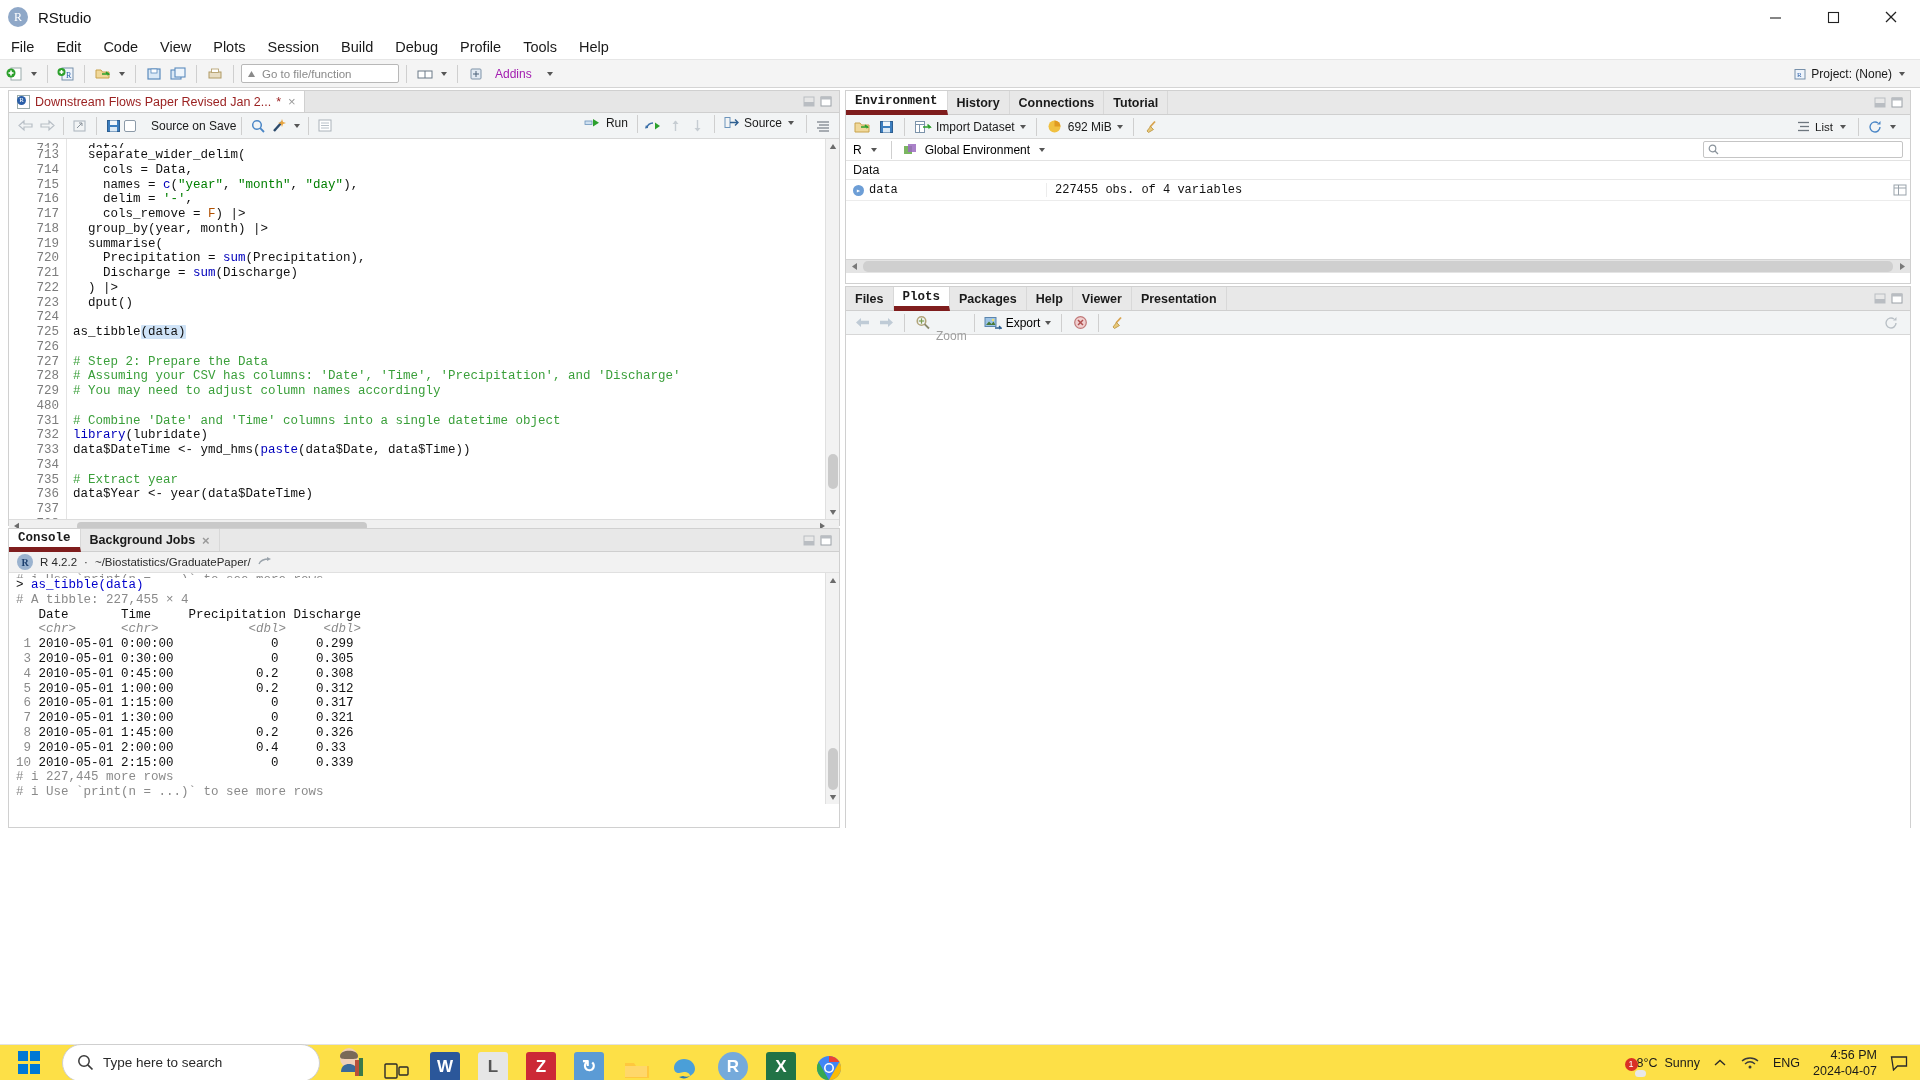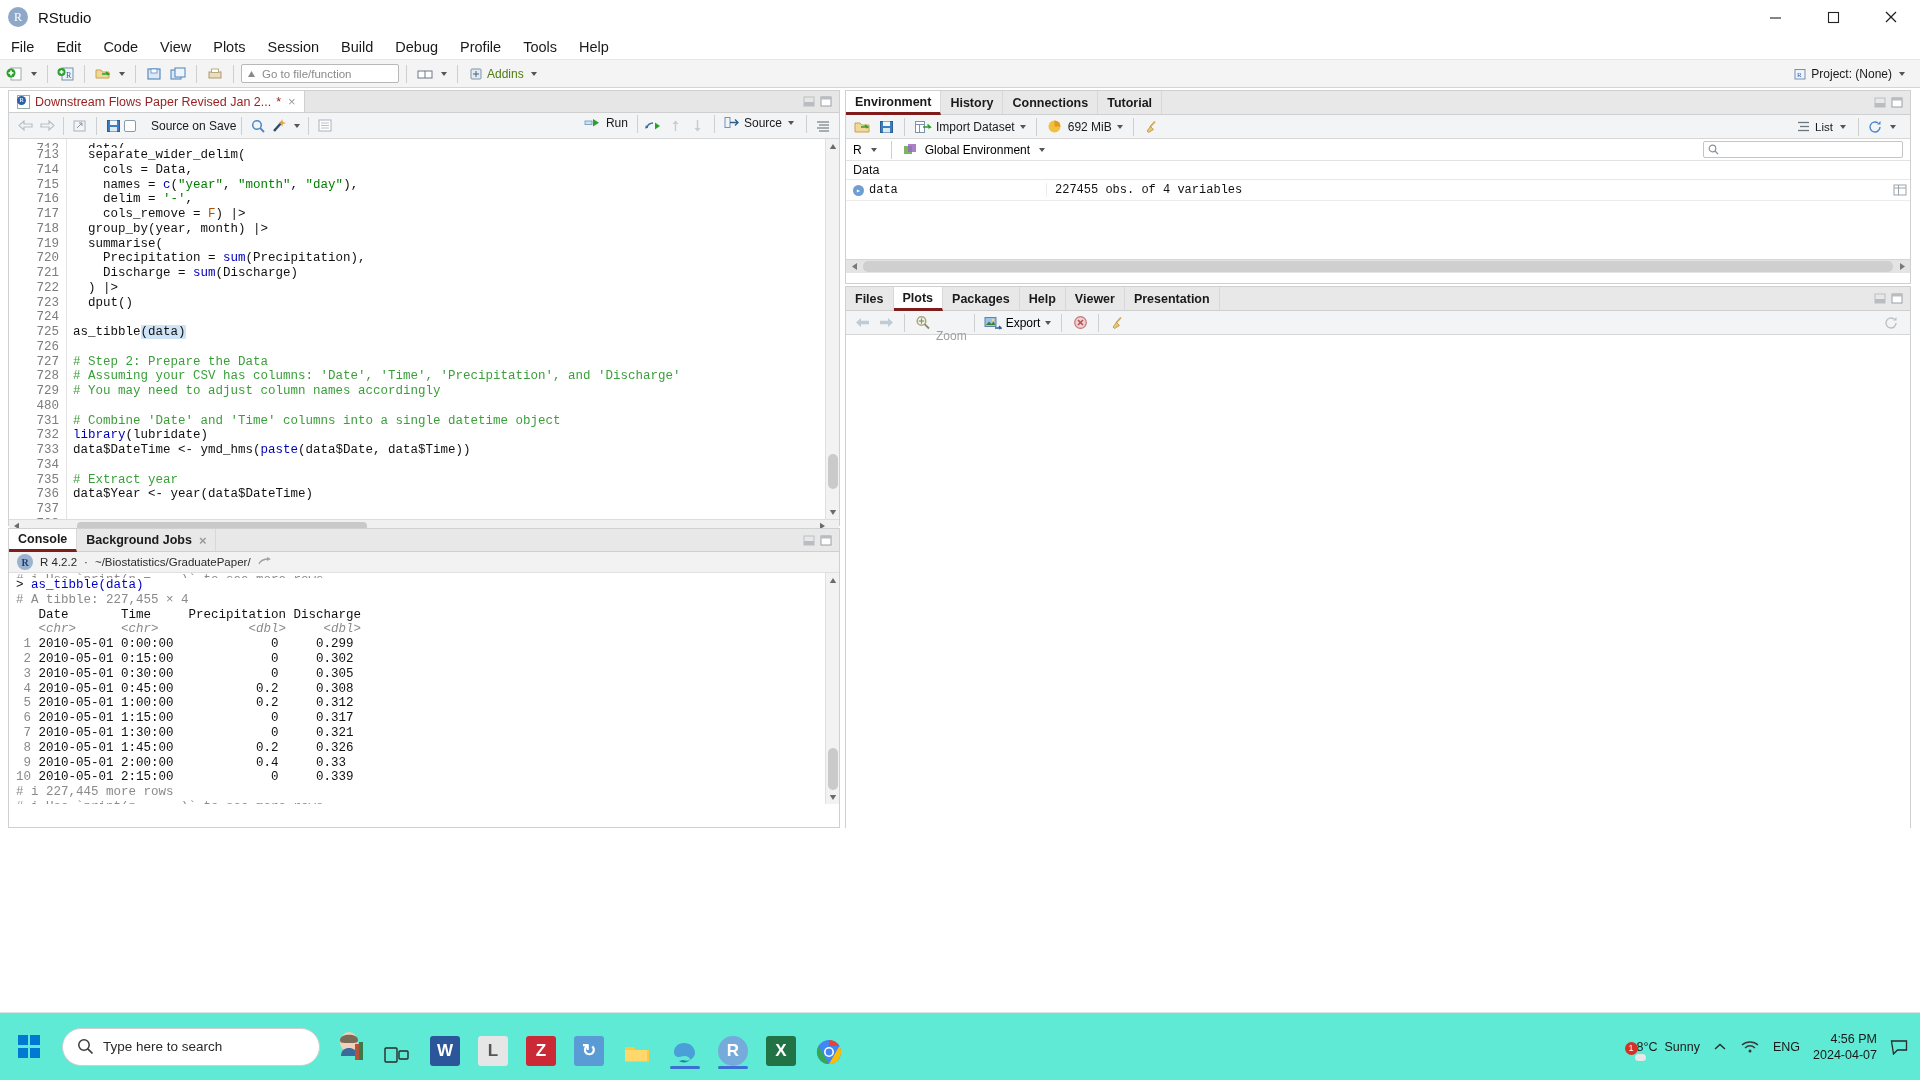--- a/index.html
+++ b/index.html
@@ -60,22 +60,22 @@
   }
   .gotofile {
     display: flex; align-items: center; width: 158px; height: 19px;
     background: #fff; border: 1px solid #b8b8b8; border-radius: 2px;
     padding: 0 4px; gap: 4px;
   }
   .gotofile span {
     font-size: 11.5px; color: #8a8a8a;
   }
   .addins {
-    display: flex; align-items: center; gap: 4px; font-size: 12px;
-    color: #4d7c0f; padding: 0 4px;
+    display: flex; align-items: center; gap: 12px; font-size: 12px;
+    color: #a21caf; padding: 0 4px;
   }
   .project-right {
     margin-left: auto; display: flex; align-items: center; gap: 4px;
     padding-right: 8px; font-size: 12px; color: #1a1a1a;
   }
 
   
   .pane {
     position: absolute; background: #fff;
     border: 1px solid #d0d0d0;
@@ -85,21 +85,21 @@
     border-bottom: 1px solid #cfcfcf; position: relative;
   }
   .ptab {
     display: flex; align-items: center; gap: 5px;
     padding: 0 9px; font-size: 12.5px; color: #1a1a1a;
     background: transparent; border-right: 1px solid #d8d8d8;
     white-space: nowrap;
   }
   .ptab.active {
     background: #fff; font-weight: bold;
-    border-bottom: 3px solid #7f1d1d; margin-bottom: -1px;
+    border-bottom: 5px solid #7f1d1d; margin-bottom: -1px; font-family: Liberation Mono, monospace;
   }
   .ptab.bold { font-weight: bold; }
   .pane-minmax {
     margin-left: auto; display: flex; align-items: center; gap: 4px;
     padding-right: 6px;
   }
   .mmicon { width: 13px; height: 11px; display: block; }
 
   
   #source-pane { left: 8px; top: 90px; width: 832px; height: 436px; }
@@ -278,22 +278,22 @@
   .plots-toolbar {
     height: 24px; background: #f2f4f5; border-bottom: 1px solid #d7d7d7;
     display: flex; align-items: center; padding: 0 5px; gap: 2px;
   }
   .pt-label { font-size: 12px; }
   .pt-label.dim { color: #9e9e9e; margin-top: 27px; }
   .plot-canvas { background: #fff; height: 100%; }
 
   
   .taskbar {
-    position: absolute; left: 0; bottom: 0; width: 1920px; height: 68px;
-    background: #5eead4; display: flex; align-items: center;
+    position: absolute; left: 0; bottom: 0; width: 1920px; height: 36px;
+    background: #fde047; display: flex; align-items: center;
     border-top: 1px solid #e2e2e2;
   }
   .start-btn {
     width: 58px; height: 52px; display: flex; align-items: center;
     justify-content: center;
   }
   .win-logo { display: grid; grid-template-columns: 10px 10px; grid-template-rows: 10px 10px; gap: 2.5px; }
   .win-logo i { background: #0078d4; display: block; }
   .search-box {
     display: flex; align-items: center; gap: 9px; width: 258px; height: 38px;
@@ -718,21 +718,20 @@
           <path d="M9 1l4 2-4 2z" fill="#9aa3ab"></path>
         </svg>
     </div>
     <div class="con-out" id="conout">
         <div style="height: 5px; overflow: hidden;"><span class="c-grey"># i Use `print(n = ...)` to see more rows</span></div>
         <div><span class="c-prompt">&gt; </span><span class="c-cmd">as_tibble(data)</span></div>
         <div><span class="c-grey"># A tibble: 227,455 × 4</span></div>
         <div>   Date       Time     Precipitation Discharge</div>
         <div>   <span class="c-ital">&lt;chr&gt;</span>      <span class="c-ital">&lt;chr&gt;</span>            <span class="c-ital">&lt;dbl&gt;</span>     <span class="c-ital">&lt;dbl&gt;</span></div>
         <div> <span class="c-grey">1</span> 2010-05-01 0:00:00             0     0.299</div>
-        <div> <span class="c-grey">2</span> 2010-05-01 0:15:00             0     0.302</div>
         <div> <span class="c-grey">3</span> 2010-05-01 0:30:00             0     0.305</div>
         <div> <span class="c-grey">4</span> 2010-05-01 0:45:00           0.2     0.308</div>
         <div> <span class="c-grey">5</span> 2010-05-01 1:00:00           0.2     0.312</div>
         <div> <span class="c-grey">6</span> 2010-05-01 1:15:00             0     0.317</div>
         <div> <span class="c-grey">7</span> 2010-05-01 1:30:00             0     0.321</div>
         <div> <span class="c-grey">8</span> 2010-05-01 1:45:00           0.2     0.326</div>
         <div> <span class="c-grey">9</span> 2010-05-01 2:00:00           0.4     0.33</div>
         <div><span class="c-grey">10</span> 2010-05-01 2:15:00             0     0.339</div>
         <div><span class="c-grey"># i 227,445 more rows</span></div>
         <div><span class="c-grey"># i Use `print(n = ...)` to see more rows</span></div>

